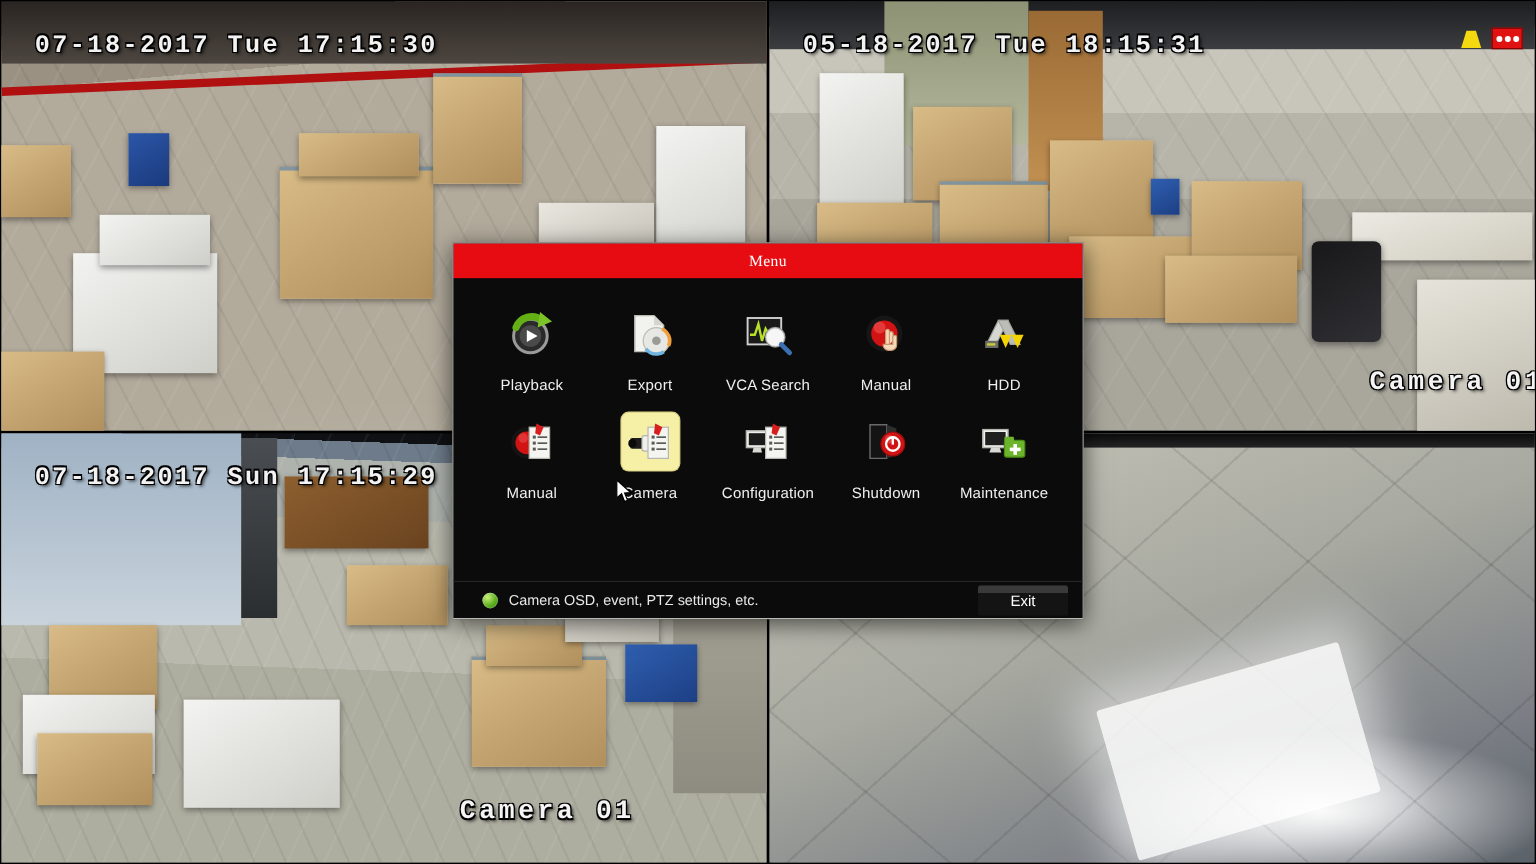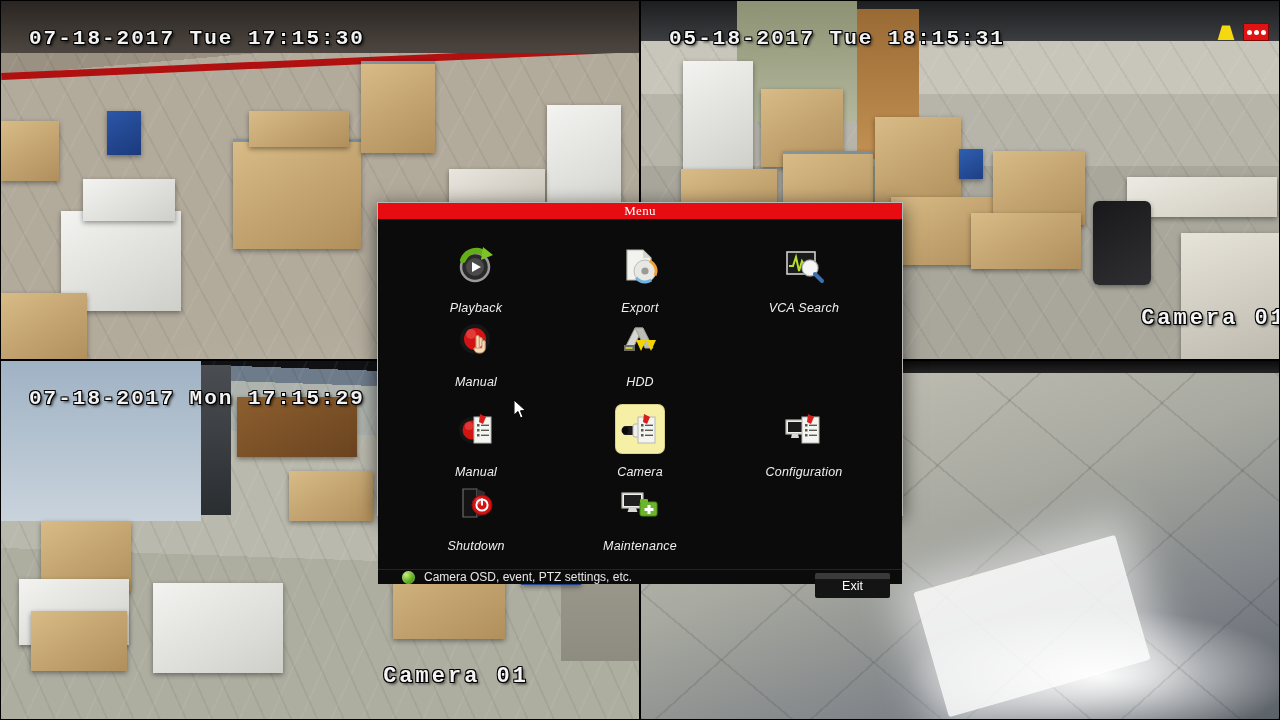--- a/index.html
+++ b/index.html
@@ -90,21 +90,21 @@
     background:#0b0b0b; border:1px solid #b9b9b4;
     box-shadow:0 4px 18px rgba(0,0,0,.6);
     display:flex; flex-direction:column;
   }
   .menu-title {
     height:29px; background:#e60c12; color:#fff;
     display:flex; align-items:center; justify-content:center;
     font-size:13px; font-weight:400; letter-spacing:.3px;font-family:Liberation Serif, serif;
   }
   .menu-body { flex:1; background:#0b0b0b; padding:22px 16px 0; }
-  .menu-row { display:grid; grid-template-columns:repeat(3,1fr); margin-bottom:16px;font-style:italic; }
+  .menu-row { display:grid; grid-template-columns:repeat(5,1fr); margin-bottom:16px; }
   .menu-item { display:flex; flex-direction:column; align-items:center; cursor:pointer; position:relative; }
   .icon-wrap {
     width:48px; height:48px; display:flex; align-items:center; justify-content:center;
     border-radius:6px; position:relative;
   }
   .menu-item.selected .icon-wrap { background:#f6f0a6; box-shadow:0 0 0 1px #d9d185; }
   .menu-label { margin-top:12px; font-size:12.5px; color:#efefef; letter-spacing:.2px; }
 
   .menu-foot {
     height:31px; background:#0b0b0b; border-top:1px solid #242424;
@@ -185,21 +185,21 @@
       <div class="box" style="left:236px;top:36px;width:120px;height:60px;background:linear-gradient(150deg,#8d5f2f,#6a431f);"></div>
       <div class="box" style="left:40px;top:160px;width:90px;height:70px;"></div>
       <div class="box w" style="left:18px;top:218px;width:110px;height:66px;"></div>
       <div class="box" style="left:30px;top:250px;width:96px;height:60px;"></div>
       <div class="box w" style="left:152px;top:222px;width:130px;height:90px;"></div>
       <div class="box tape" style="left:392px;top:186px;width:112px;height:92px;"></div>
       <div class="box" style="left:404px;top:160px;width:80px;height:34px;"></div>
       <div class="box" style="left:288px;top:110px;width:84px;height:50px;"></div>
       <div class="box" style="left:470px;top:118px;width:78px;height:56px;background:linear-gradient(150deg,#e7e4dc,#c2bfb4);"></div>
       <div class="box" style="left:520px;top:176px;width:60px;height:48px;background:linear-gradient(150deg,#2f5fb0,#1d3f84);"></div>
-      <div class="osd-time">07-18-2017 Mon 17:15:29</div>
+      <div class="osd-time">07-18-2017 Sun 17:15:29</div>
       <div class="osd-cam" style="right:110px;bottom:30px;">Camera 01</div>
     </div>
 
     <div class="pane scene-ceiling-d">
       <div class="shelf" style="left:0;top:0;width:640px;height:12px;background:linear-gradient(180deg,#0b0b0b,#242424);"></div>
       <div class="box" style="left:286px;top:200px;width:210px;height:130px;background:rgba(255,255,255,.85);border-radius:3px;transform:rotate(-16deg);box-shadow:0 0 40px 18px rgba(255,255,255,.5);"></div>
     </div>
   </div>
 
   <div class="menu-panel">

